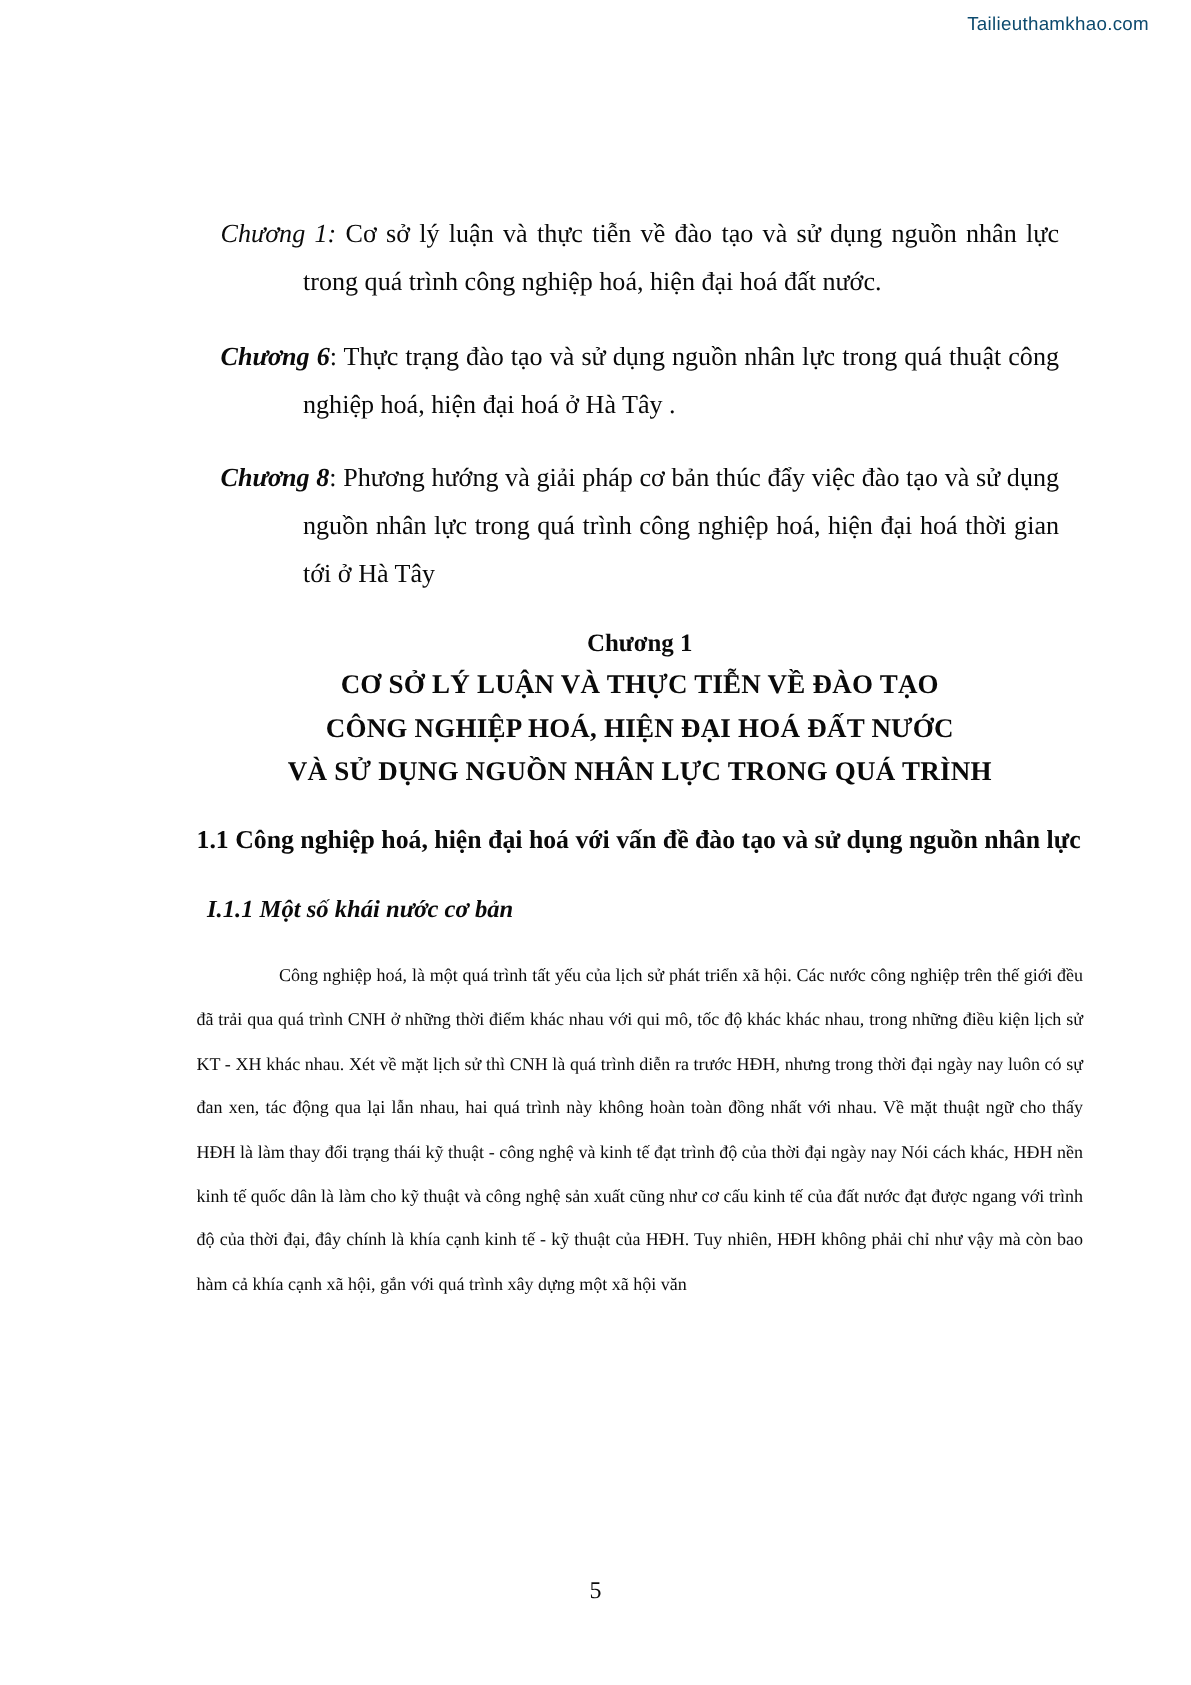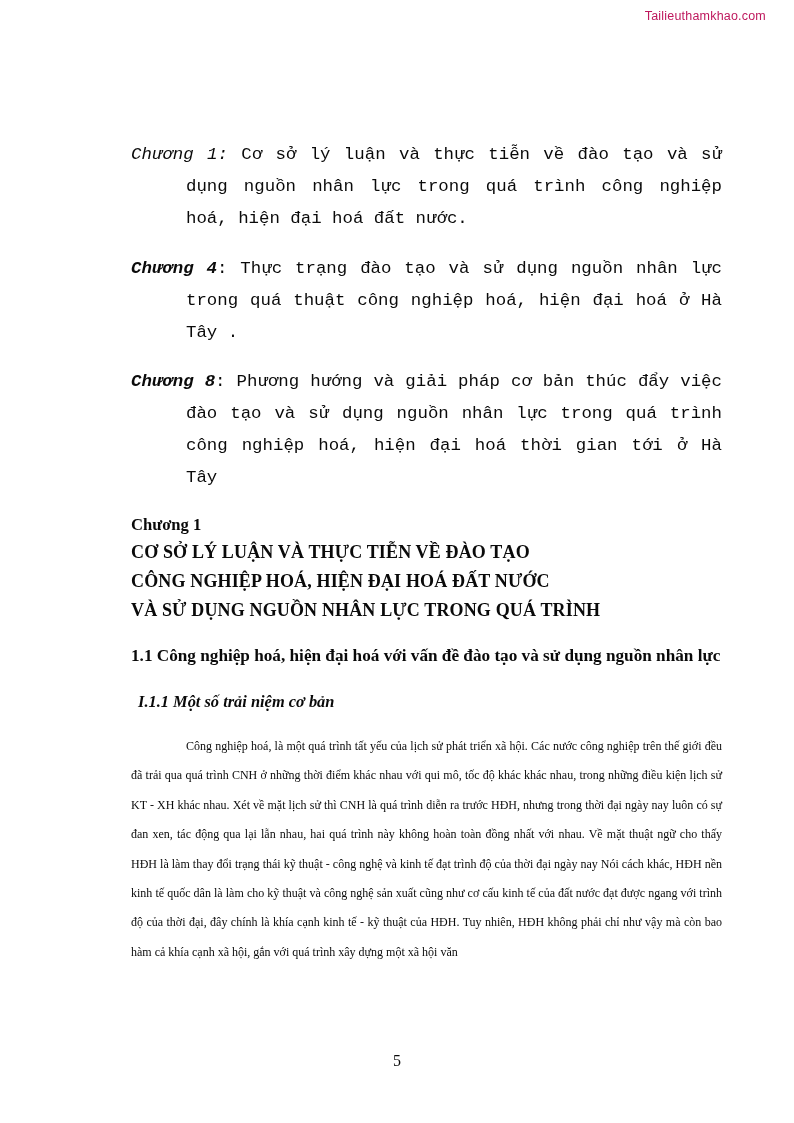--- a/index.html
+++ b/index.html
@@ -18,56 +18,55 @@
   }
 
   
   .watermark {
     position: absolute;
     top: 9px;
     right: 28px;
     font-family: "Liberation Sans", sans-serif;
     font-size: 12.5px;
     letter-spacing: 0.2px;
-    color: #be185d;
+    color: #0c4a6e;
     white-space: nowrap;
   }
 
   
   .content {
     position: absolute;
     left: 131px;
     top: 122px;
     width: 591px;
   }
 
   
   .chapter-list {
-    margin: 0;
-    font-family: Liberation Mono, monospace;
+    margin: 16px;
   }
   .chapter-item {
     text-align: justify;
     text-justify: inter-word;
     font-size: 17.4px;
     line-height: 32px;
     padding-left: 55px;
     text-indent: -55px;
     margin-bottom: 2px;
   }
   .chapter-item .lead {
     font-style: italic;
   }
   .chapter-item.bold-lead .lead {
     font-weight: bold;
   }
 
   
   .chapter-heading {
-    text-align: left;
+    text-align: center;
     margin-top: 17px;
   }
   .chapter-heading .ch-num {
     font-size: 16.6px;
     font-weight: bold;
     line-height: 27px;
   }
   .chapter-heading .ch-title-line {
     font-size: 18px;
     font-weight: bold;
@@ -121,33 +120,33 @@
 <body>
 
 <div class="page">
 
   <div class="watermark">Tailieuthamkhao.com</div>
 
   <div class="content">
 
     <div class="chapter-list">
       <p class="chapter-item"><span class="lead">Chương 1:</span><span> Cơ sở lý luận và thực tiễn về đào tạo và sử dụng nguồn nhân lực trong quá trình công nghiệp hoá, hiện đại hoá đất nước.</span></p>
-      <p class="chapter-item bold-lead"><span class="lead">Chương 4</span><span>: Thực trạng đào tạo và sử dụng nguồn nhân lực trong quá thuật công nghiệp hoá, hiện đại hoá ở Hà Tây .</span></p>
+      <p class="chapter-item bold-lead"><span class="lead">Chương 6</span><span>: Thực trạng đào tạo và sử dụng nguồn nhân lực trong quá thuật công nghiệp hoá, hiện đại hoá ở Hà Tây .</span></p>
       <p class="chapter-item bold-lead"><span class="lead">Chương 8</span><span>: Phương hướng và giải pháp cơ bản thúc đẩy việc đào tạo và sử dụng nguồn nhân lực trong quá trình công nghiệp hoá, hiện đại hoá thời gian tới ở Hà Tây</span></p>
     </div>
 
     <div class="chapter-heading">
       <div class="ch-num">Chương 1</div>
       <div class="ch-title-line">CƠ SỞ LÝ LUẬN VÀ THỰC TIỄN VỀ ĐÀO TẠO</div>
       <div class="ch-title-line">CÔNG NGHIỆP HOÁ, HIỆN ĐẠI HOÁ ĐẤT NƯỚC</div>
       <div class="ch-title-line">VÀ SỬ DỤNG NGUỒN NHÂN LỰC TRONG QUÁ TRÌNH</div>
     </div>
 
     <p class="h-section">1.1 Công nghiệp hoá, hiện đại hoá với vấn đề đào tạo và sử dụng nguồn nhân lực</p>
-    <p class="h-subsection">I.1.1 Một số trải niệm cơ bản</p>
+    <p class="h-subsection">I.1.1 Một số khái nước cơ bản</p>
 
     <p class="body-para">Công nghiệp hoá, là một quá trình tất yếu của lịch sử phát triển xã hội. Các nước công nghiệp trên thế giới đều đã trải qua quá trình CNH ở những thời điểm khác nhau với qui mô, tốc độ khác khác nhau, trong những điều kiện lịch sử KT - XH khác nhau. Xét về mặt lịch sử thì CNH là quá trình diễn ra trước HĐH, nhưng trong thời đại ngày nay luôn có sự đan xen, tác động qua lại lẫn nhau, hai quá trình này không hoàn toàn đồng nhất với nhau. Về mặt thuật ngữ cho thấy HĐH là làm thay đổi trạng thái kỹ thuật - công nghệ và kinh tế đạt trình độ của thời đại ngày nay Nói cách khác, HĐH nền kinh tế quốc dân là làm cho kỹ thuật và công nghệ sản xuất cũng như cơ cấu kinh tế của đất nước đạt được ngang với trình độ của thời đại, đây chính là khía cạnh kinh tế - kỹ thuật của HĐH. Tuy nhiên, HĐH không phải chỉ như vậy mà còn bao hàm cả khía cạnh xã hội, gắn với quá trình xây dựng một xã hội văn</p>
 
   </div>
 
   <div class="page-number">5</div>
 
 </div>
 
 </body></html>

